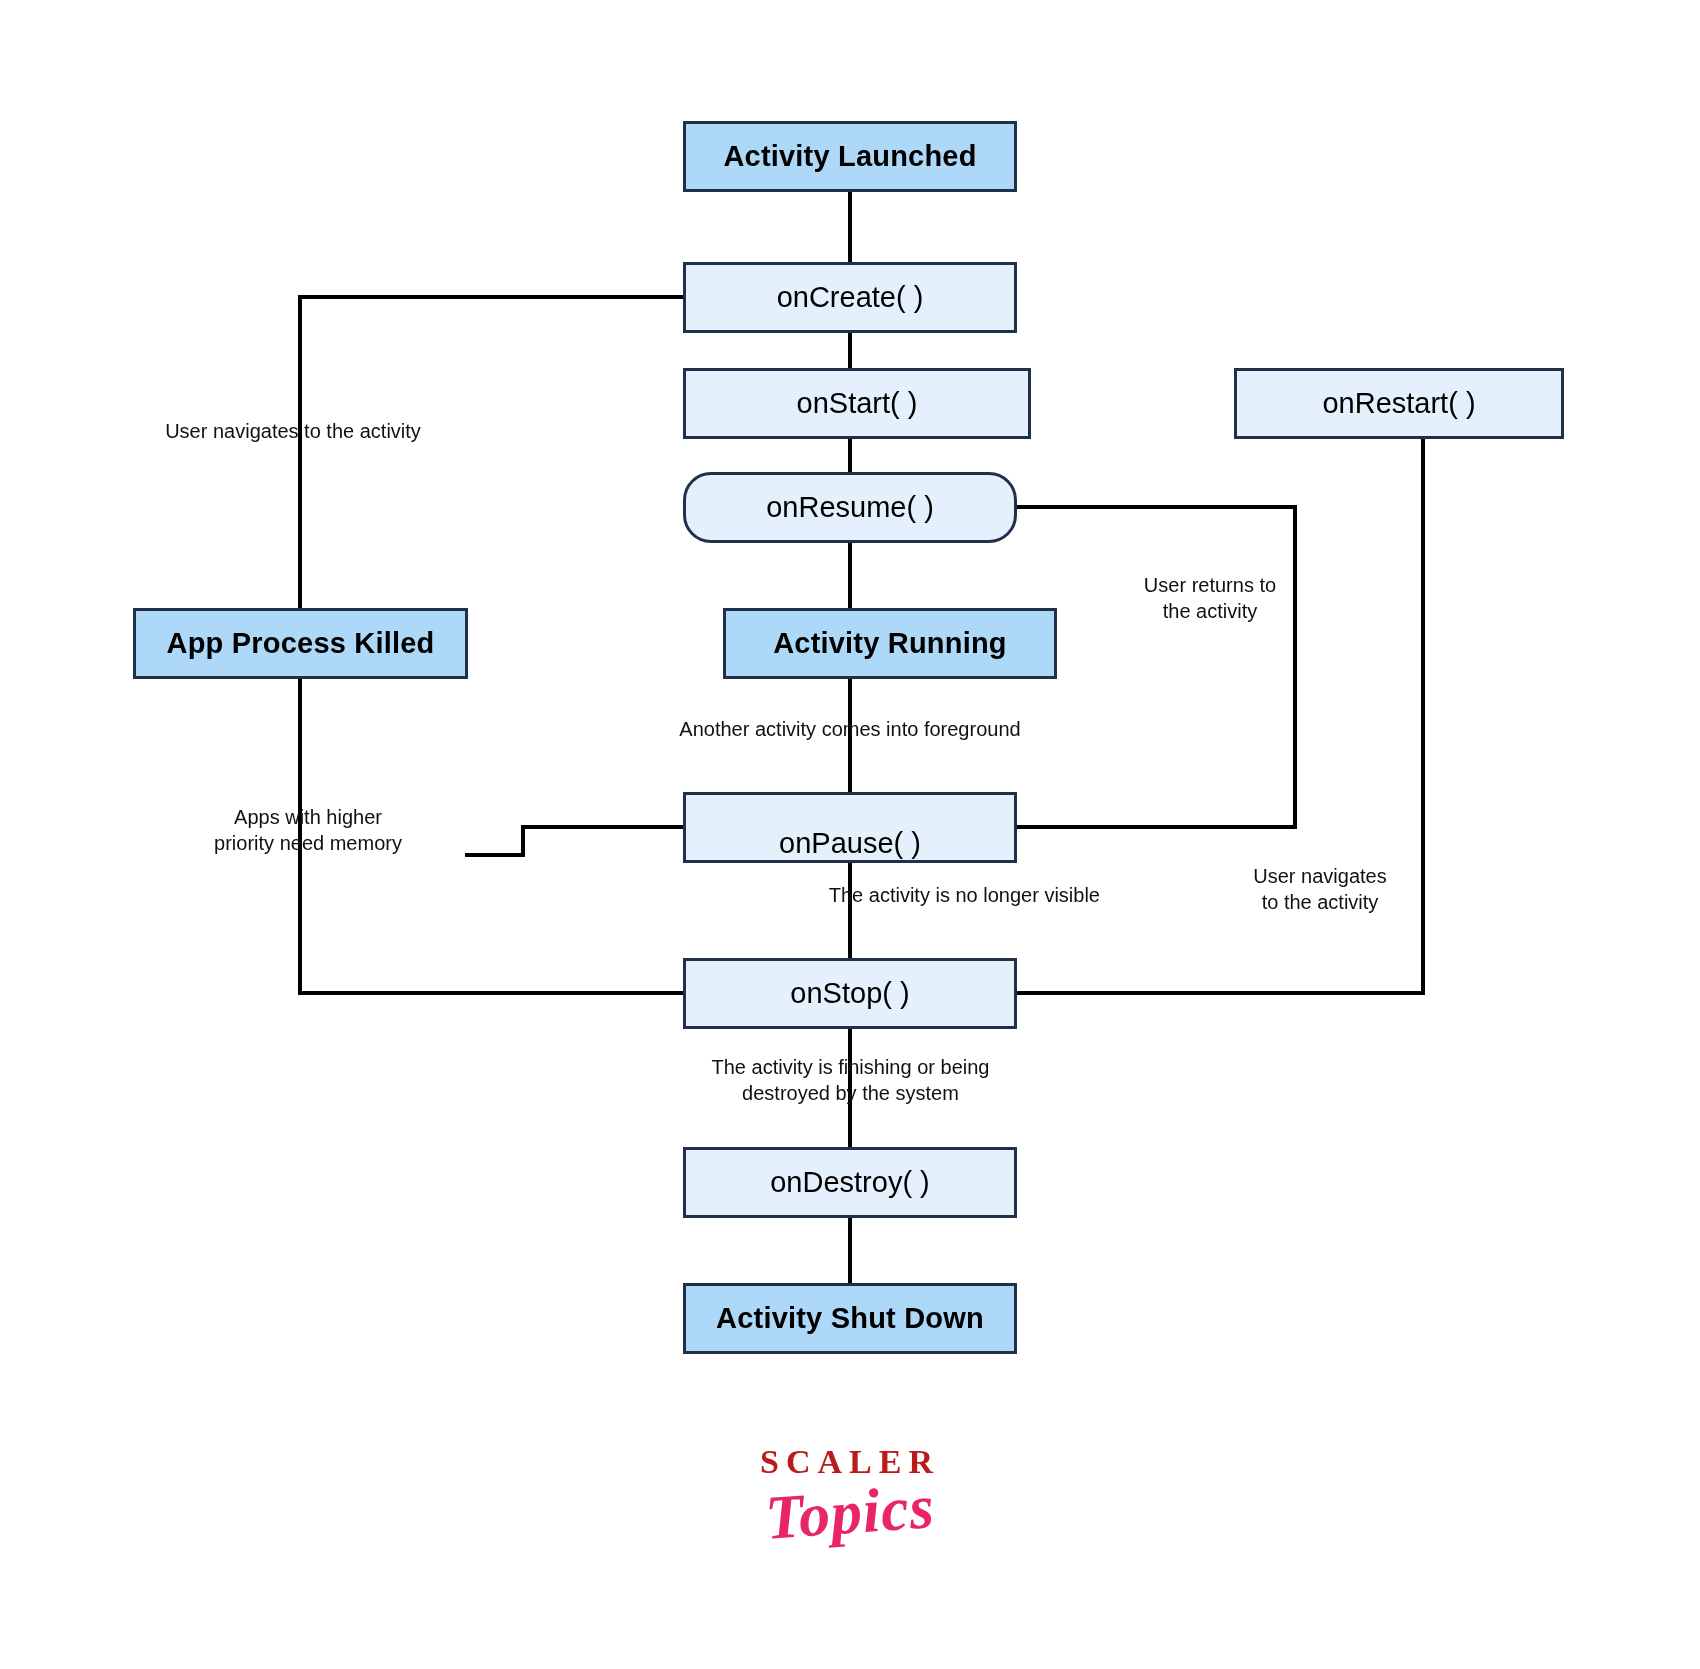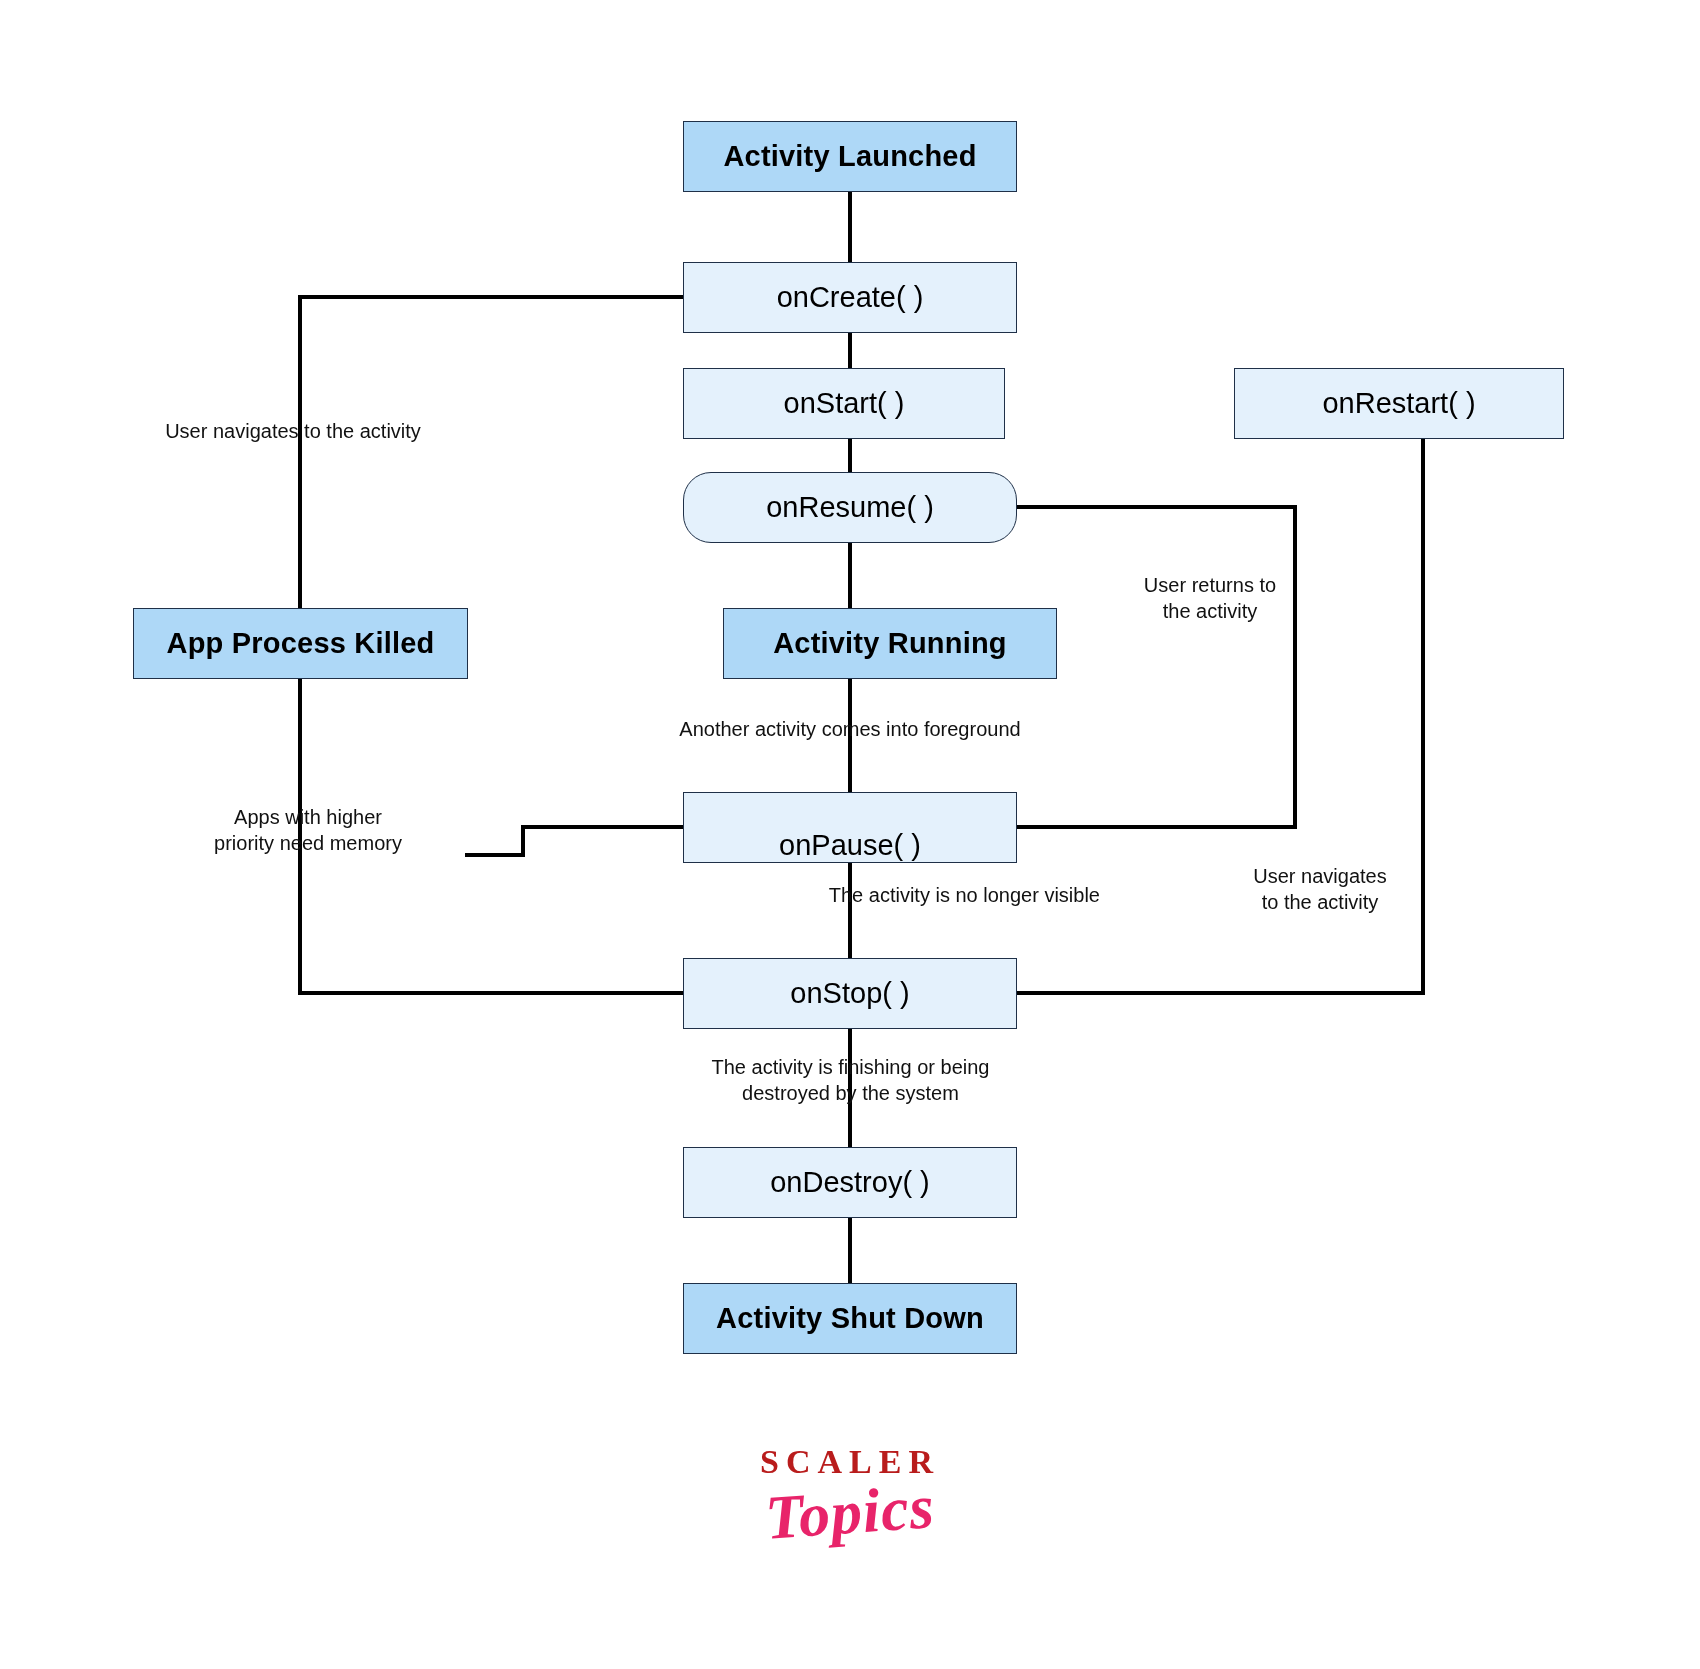--- a/index.html
+++ b/index.html
@@ -8,21 +8,21 @@
     background:#ffffff;
     font-family:"Liberation Sans", sans-serif;
     overflow:hidden;
     position:relative;
   }
   #stage{position:absolute;left:0;top:0;width:1700px;height:1669px;}
   svg.edges{position:absolute;left:0;top:0;width:1700px;height:1669px;}
   .node{
     position:absolute;
     box-sizing:border-box;
-    border:1px solid #ec4899;
+    border:3px solid #ec4899;
     display:flex;align-items:center;justify-content:center;
     text-align:center;
     color:#000000;
     line-height:1.15;
   }
   .node.state{background:#aed8f7;font-weight:bold;font-size:29px;letter-spacing:.2px;}
   .node.method{background:#e4f1fc;font-weight:normal;font-size:29px;}
   .edge-label{
     position:absolute;
     font-size:20px;
@@ -74,21 +74,21 @@
         <polyline points="1423,439 1423,993 1017,993" stroke="#000000"></polyline>
       </g>
   </svg>
 
   <div class="node state" style="left: 683px; top: 121px; width: 334px; height: 71px; background: rgb(174, 216, 247); border-color: rgb(31, 48, 72);">
       <span>Activity Launched</span>
     </div>
   <div class="node method" style="left: 683px; top: 262px; width: 334px; height: 71px; background: rgb(228, 241, 252); border-color: rgb(31, 48, 72);">
       <span>onCreate( )</span>
     </div>
-  <div class="node method" style="left: 683px; top: 368px; width: 322px; height: 71px; background: rgb(228, 241, 252); border-color: rgb(31, 48, 72);">
+  <div class="node method" style="left: 683px; top: 368px; width: 348px; height: 71px; background: rgb(228, 241, 252); border-color: rgb(31, 48, 72);">
       <span>onStart( )</span>
     </div>
   <div class="node method" style="left: 683px; top: 472px; width: 334px; height: 71px; background: rgb(228, 241, 252); border-color: rgb(31, 48, 72); border-radius: 28px;">
       <span>onResume( )</span>
     </div>
   <div class="node method" style="left: 1234px; top: 368px; width: 330px; height: 71px; background: rgb(228, 241, 252); border-color: rgb(31, 48, 72);">
       <span>onRestart( )</span>
     </div>
   <div class="node state" style="left: 133px; top: 608px; width: 335px; height: 71px; background: rgb(174, 216, 247); border-color: rgb(31, 48, 72);">
       <span>App Process Killed</span>

